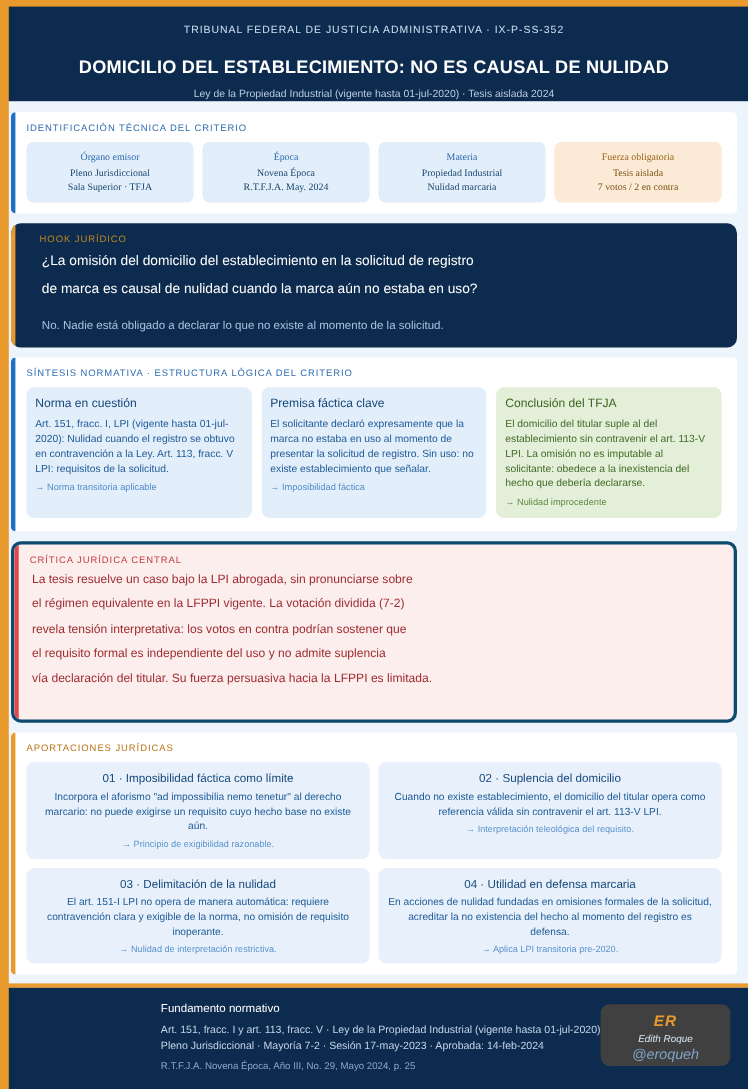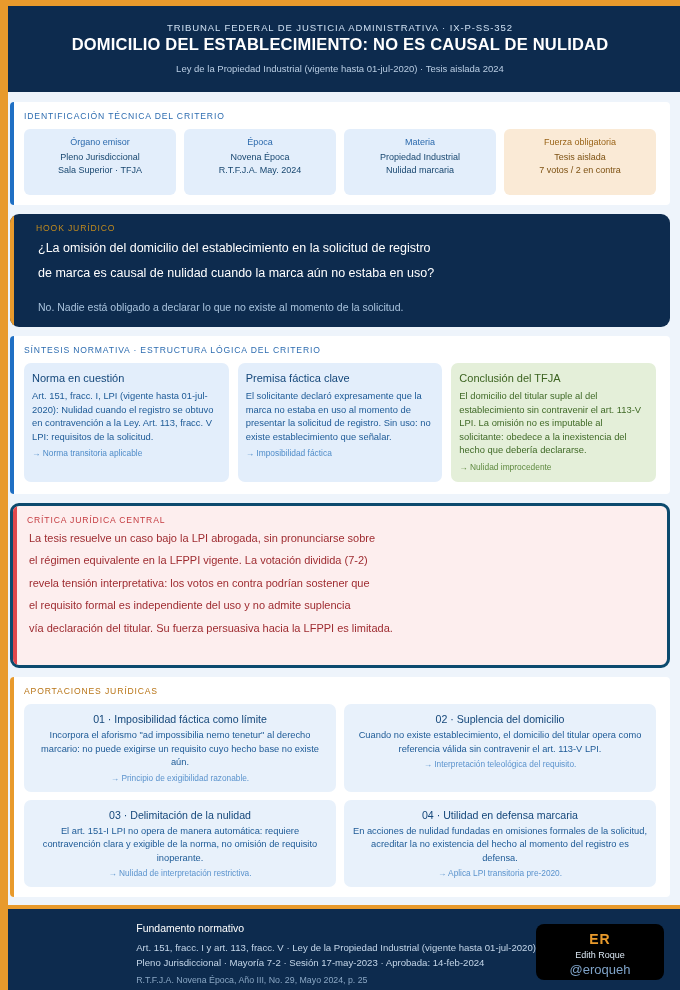--- a/index.html
+++ b/index.html
@@ -54,21 +54,21 @@
     color: #cfe0f2;
     font-size: 9.5px;
     letter-spacing: 0.9px;
     margin-top: 8px;
   }
   .header-title {
     color: #ffffff;
     font-size: 16.5px;
     font-weight: bold;
     letter-spacing: 0.2px;
-    margin-top: 2px;
+    margin-top: 19px;
   }
   .header-sub {
     color: #b9cde3;
     font-size: 9.5px;
     margin-top: 9px;
   }
 
   
   .body-area {
     flex: 1 1 auto;
@@ -107,22 +107,23 @@
   .ident-card { padding-bottom: 10px; }
   .ident-row {
     display: flex;
     gap: 8px;
     padding: 8px 14px 0 14px;
   }
   .ident-box {
     flex: 1 1 0;
     background: #e3eefb;
     border-radius: 6px;
-    padding: 8px 4px 18px 4px;
+    padding: 8px 4px 7px 4px;
     text-align: center;
+    font-family: Liberation Serif, serif;
   }
   .ident-box.highlight { background: #faead6; }
   .ident-box-title {
     font-size: 9px;
     color: #2c6aad;
     margin-bottom: 4px;
   }
   .ident-box.highlight .ident-box-title { color: #9a6418; }
   .ident-box-line {
     font-size: 9px;
@@ -273,28 +274,29 @@
     color: #c3d5e8;
     font-size: 9.6px;
     line-height: 15.5px;
   }
   .footer-line.small {
     color: #8aa7c4;
     font-size: 8.8px;
     margin-top: 2px;
   }
   .sig-card {
-    background: #000000;
+    background: #404040;
     border-radius: 8px;
-    width: 128px;
+    width: 118px;
     height: 56px;
     text-align: center;
     padding-top: 7px;
     flex: 0 0 auto;
     margin-top: 2px;
+    font-style: italic;
   }
   .sig-initials {
     color: #e89a2c;
     font-size: 14px;
     font-weight: bold;
     letter-spacing: 1px;
   }
   .sig-name {
     color: #dbe7f3;
     font-size: 9px;

